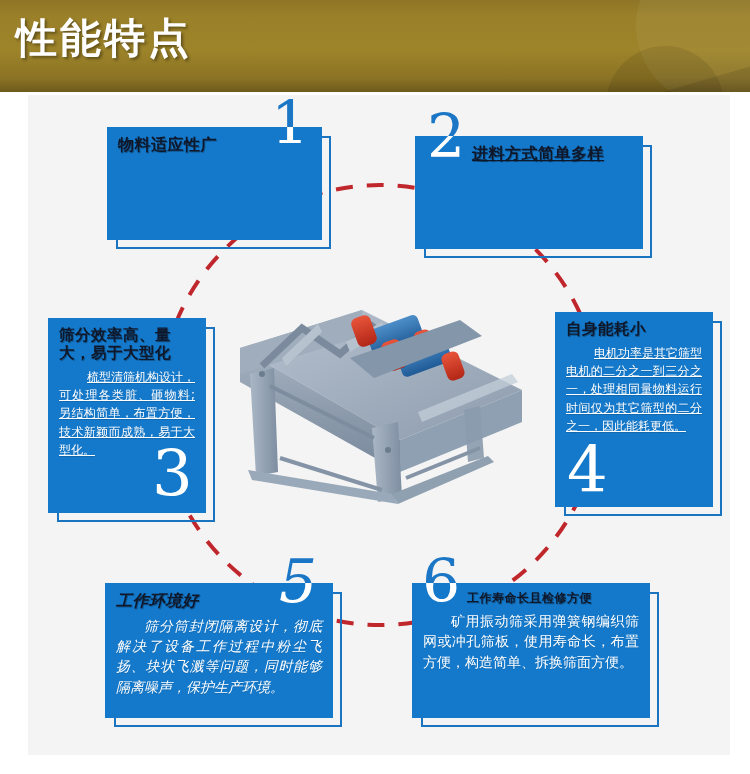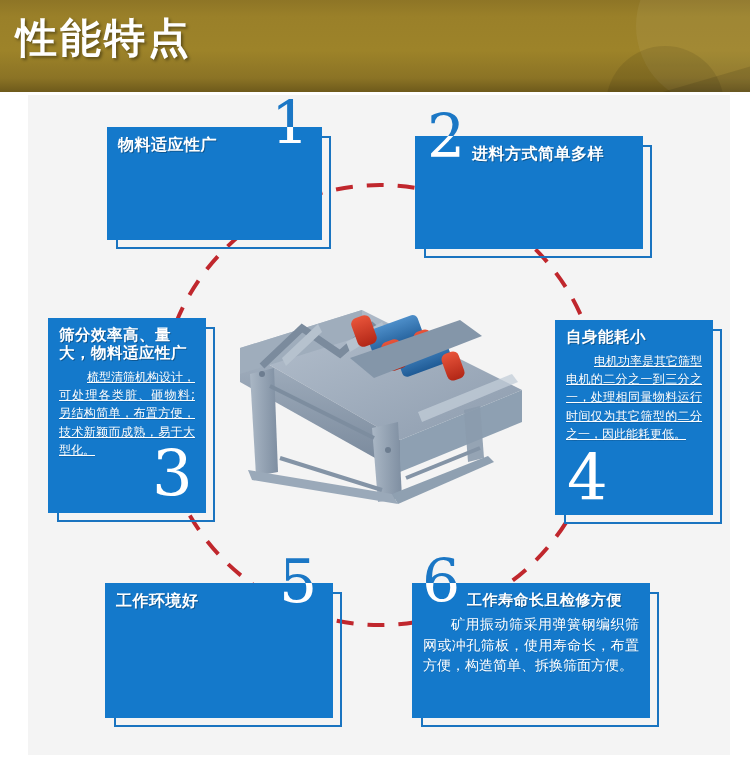--- a/index.html
+++ b/index.html
@@ -55,21 +55,21 @@
   .fbox-wrap { position: absolute; }
   .fbox-frame {
     position: absolute; left: 9px; top: 9px; right: -9px; bottom: -9px;
     border: 2px solid #1a74c0; background: transparent;
   }
   .fbox {
     position: absolute; left: 0; top: 0; width: 100%; height: 100%;
     background: #1479cb; color: #ffffff; padding: 9px 11px 8px 11px;
   }
   .fbox-head {
-    font-size: 16px; font-weight: 700; color: #ffffff;
+    font-size: 16px; font-weight: 700; color: #0f172a;
     line-height: 1.16; letter-spacing: 0.5px;
     text-shadow: 1px 1px 0 rgba(0,0,0,0.28);
   }
   .fbox-body {
     margin-top: 5px; font-size: 14px; line-height: 1.46;
     color: #ffffff; text-indent: 28px; text-align: justify;
     text-shadow: 0 1px 0 rgba(0,0,0,0.12);
   }
 
   
@@ -82,28 +82,28 @@
   .fnum.outside { color: #1b77c5; }
   .fnum-clip {
     position: absolute; overflow: hidden; z-index: 7; pointer-events: none;
   }
   .fnum-clip .fnum { color: #ffffff; }
 
   
   #box1 { left: 107px; top: 127px; width: 215px; height: 113px; }
   #box2 { left: 415px; top: 136px; width: 228px; height: 113px; }
   #box3 { left: 48px;  top: 318px; width: 158px; height: 195px; }
-  #box4 { left: 555px; top: 320px; width: 158px; height: 195px; }
-  #box5 { left: 105px; top: 583px; width: 228px; height: 135px; }
+  #box4 { left: 555px; top: 312px; width: 158px; height: 195px; }
+  #box5 { left: 105px; top: 583px; width: 228px; height: 135px; font-style: italic; }
   #box6 { left: 412px; top: 583px; width: 238px; height: 135px; }
 
   #box3 .fbox-head, #box4 .fbox-head { font-size: 15.5px; }
   #box3 .fbox-body, #box4 .fbox-body { font-size: 12px; line-height: 1.52; text-decoration: underline; }
-  #box6 .fbox-head { font-size: 15px; padding-left: 44px; }
-  #box2 .fbox-head { padding-left: 46px; }
+  #box6 .fbox-head { font-size: 12px; padding-left: 44px; }
+  #box2 .fbox-head { padding-left: 46px; text-decoration: underline; }
 </style>
 </head>
 <body>
 
 <div id="root">
 
   <div class="header">
     <div class="header-circle"></div>
     <div class="header-circle2"></div>
     <div class="header-wedge"></div>
@@ -193,21 +193,21 @@
     </div>
     <div class="fnum outside" style="left:12px; top:-30px;">2</div>
     <div class="fnum-clip" style="left:0; top:0; width:228px; height:113px;">
       <div class="fnum" style="left:12px; top:-30px;">2</div>
     </div>
   </div>
 
   <div class="fbox-wrap" id="box3">
     <div class="fbox-frame"></div>
     <div class="fbox">
-      <div class="fbox-head">筛分效率高、量大，物料适应性广</div>
+      <div class="fbox-head">筛分效率高、量大，易于大型化</div>
       <div class="fbox-body">梳型清筛机构设计，可处理各类脏、砸物料;另结构简单，布置方便，技术新颖而成熟，易于大型化。</div>
     </div>
     <div class="fnum-clip" style="left:0; top:0; width:158px; height:195px;">
       <div class="fnum" style="left:104px; top:124px; font-size:64px;">3</div>
     </div>
   </div>
 
   <div class="fbox-wrap" id="box4">
     <div class="fbox-frame"></div>
     <div class="fbox">
@@ -216,20 +216,21 @@
     </div>
     <div class="fnum-clip" style="left:0; top:0; width:158px; height:195px;">
       <div class="fnum" style="left:12px; top:126px; font-size:64px;">4</div>
     </div>
   </div>
 
   <div class="fbox-wrap" id="box5">
     <div class="fbox-frame"></div>
     <div class="fbox">
       <div class="fbox-head">工作环境好</div>
+      <div class="fbox-body">筛分筒封闭隔离设计，彻底解决了设备工作过程中粉尘飞扬、块状飞溅等问题，同时能够隔离噪声，保护生产环境。</div>
     </div>
     <div class="fnum outside" style="left:174px; top:-32px;">5</div>
     <div class="fnum-clip" style="left:0; top:0; width:228px; height:135px;">
       <div class="fnum" style="left:174px; top:-32px;">5</div>
     </div>
   </div>
 
   <div class="fbox-wrap" id="box6">
     <div class="fbox-frame"></div>
     <div class="fbox">

